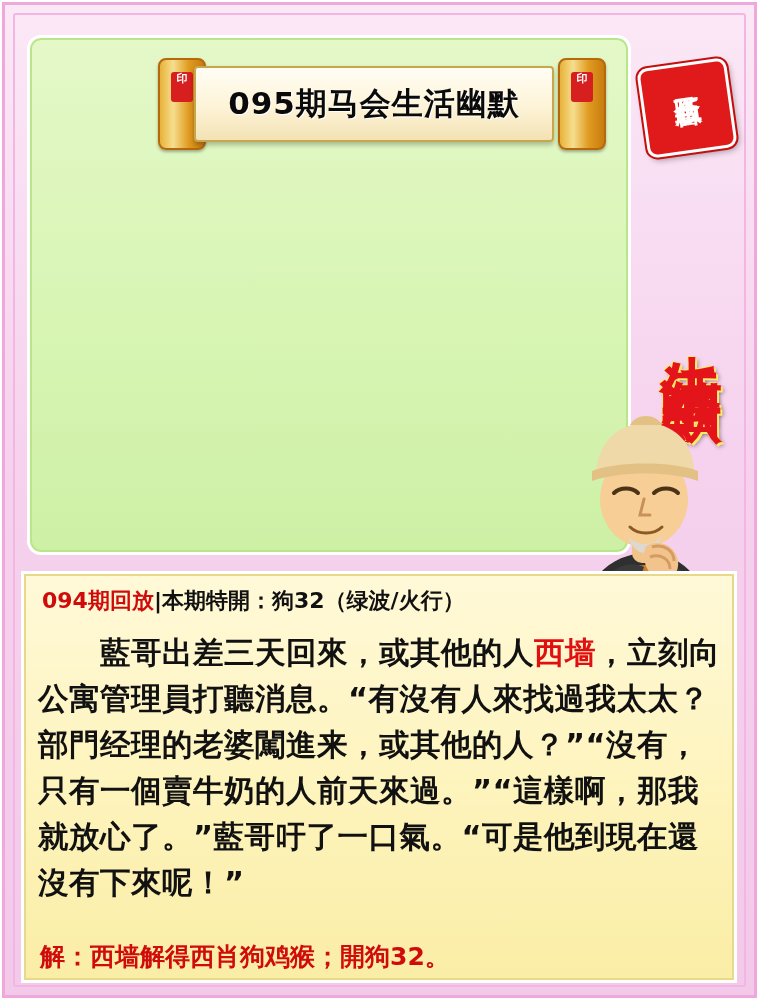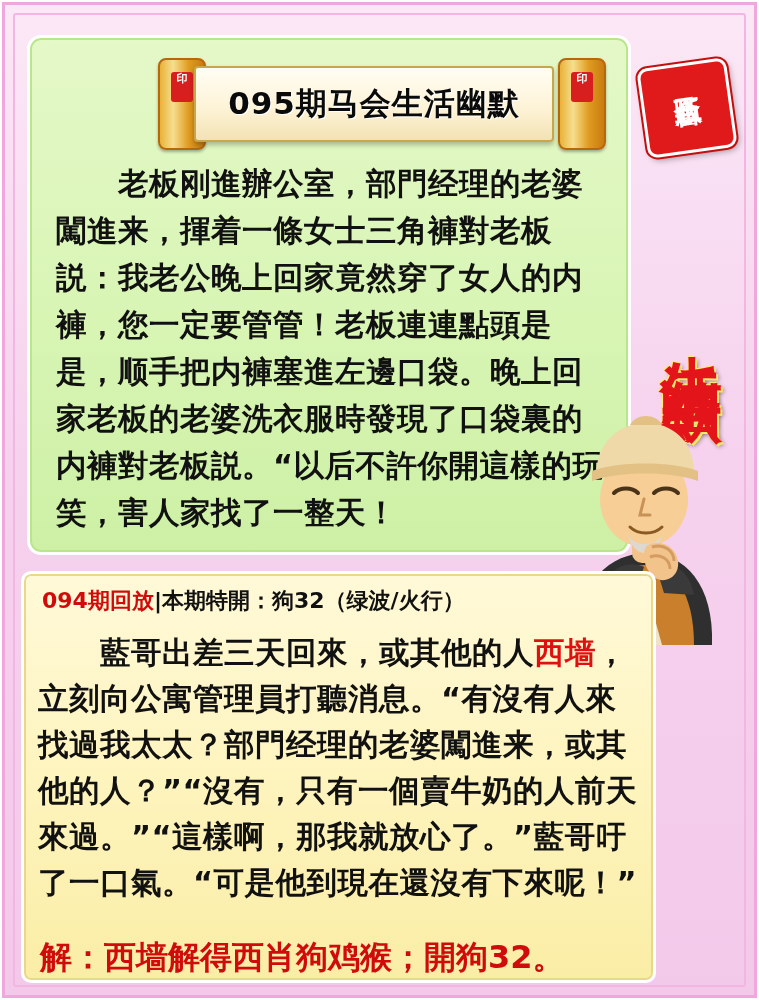--- a/index.html
+++ b/index.html
@@ -176,25 +176,25 @@
     top: 390px;
     width: 200px;
     height: 250px;
   }
 
   
   .bottom-panel {
     position: absolute;
     left: 16px;
     top: 566px;
-    width: 635px;
+    width: 716px;
     height: 412px;
     background: linear-gradient(180deg, #fff9d8 0%, #fdf3b9 60%, #faeda6 100%);
     border: 3px solid #ffffff;
-    border-radius: 10px;
+    border-radius: 0;
     box-shadow: 0 0 0 2px #e8d98a inset;
     box-sizing: border-box;
   }
   .recap-line {
     position: absolute;
     left: 18px;
     top: 14px;
     font-family: "DejaVu Sans", "Liberation Sans", sans-serif;
     font-size: 22px;
     line-height: 26px;
@@ -218,21 +218,21 @@
     text-indent: 62px;
     letter-spacing: 0.5px;
   }
   .bottom-text .hl { color: #e01010; text-align: center; }
 
   .answer-line {
     position: absolute;
     left: 16px;
     bottom: 8px;
     font-family: "DejaVu Sans", "Liberation Sans", sans-serif;
-    font-size: 32px;
+    font-size: 25px;
     font-weight: bold;
     line-height: 30px;
     color: #d00b0b;
     white-space: nowrap;
   }
 </style>
 </head>
 <body>
 
 <div class="page">
@@ -245,21 +245,20 @@
         <div class="seal">印</div>
       </div>
       <div class="banner-roll right">
         <div class="seal">印</div>
       </div>
       <div class="banner-body">
         <div class="banner-title">095期马会生活幽默</div>
       </div>
     </div>
 
-    <div class="top-text">老板刚進辦公室，部門经理的老婆闖進来，揮着一條女士三角褲對老板説：我老公晚上回家竟然穿了女人的内褲，您一定要管管！老板連連點頭是是，顺手把内褲塞進左邊口袋。晚上回家老板的老婆洗衣服時發現了口袋裏的内褲對老板説。“以后不許你開這樣的玩笑，害人家找了一整天！</div>
   </div>
 
   <div class="seal-stamp">
     <div class="seal-text">正版马會</div>
   </div>
 
   <div class="vtitle">生活幽默</div>
 
   <div class="figure">
     <svg viewBox="0 0 200 250" width="200" height="250">

